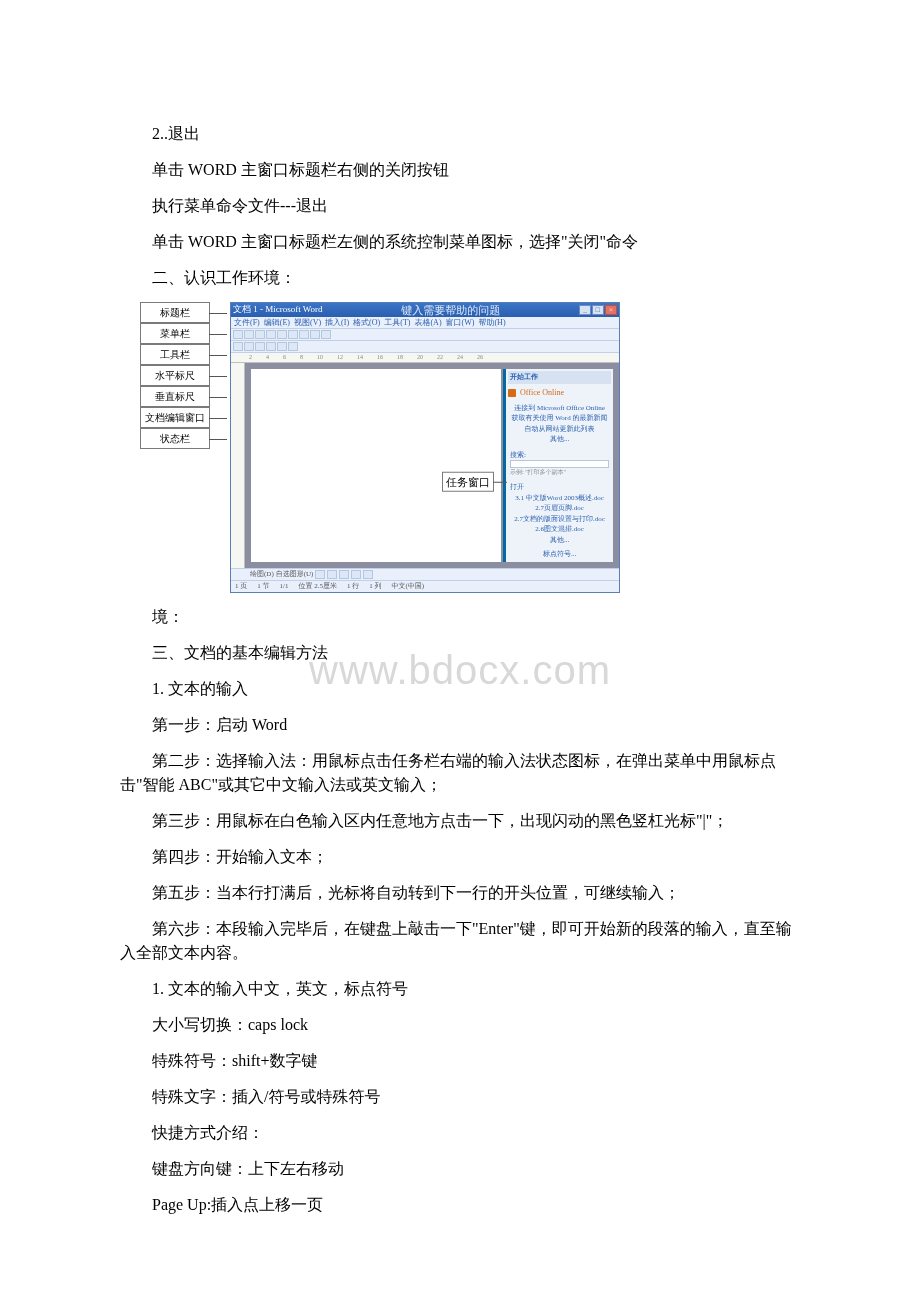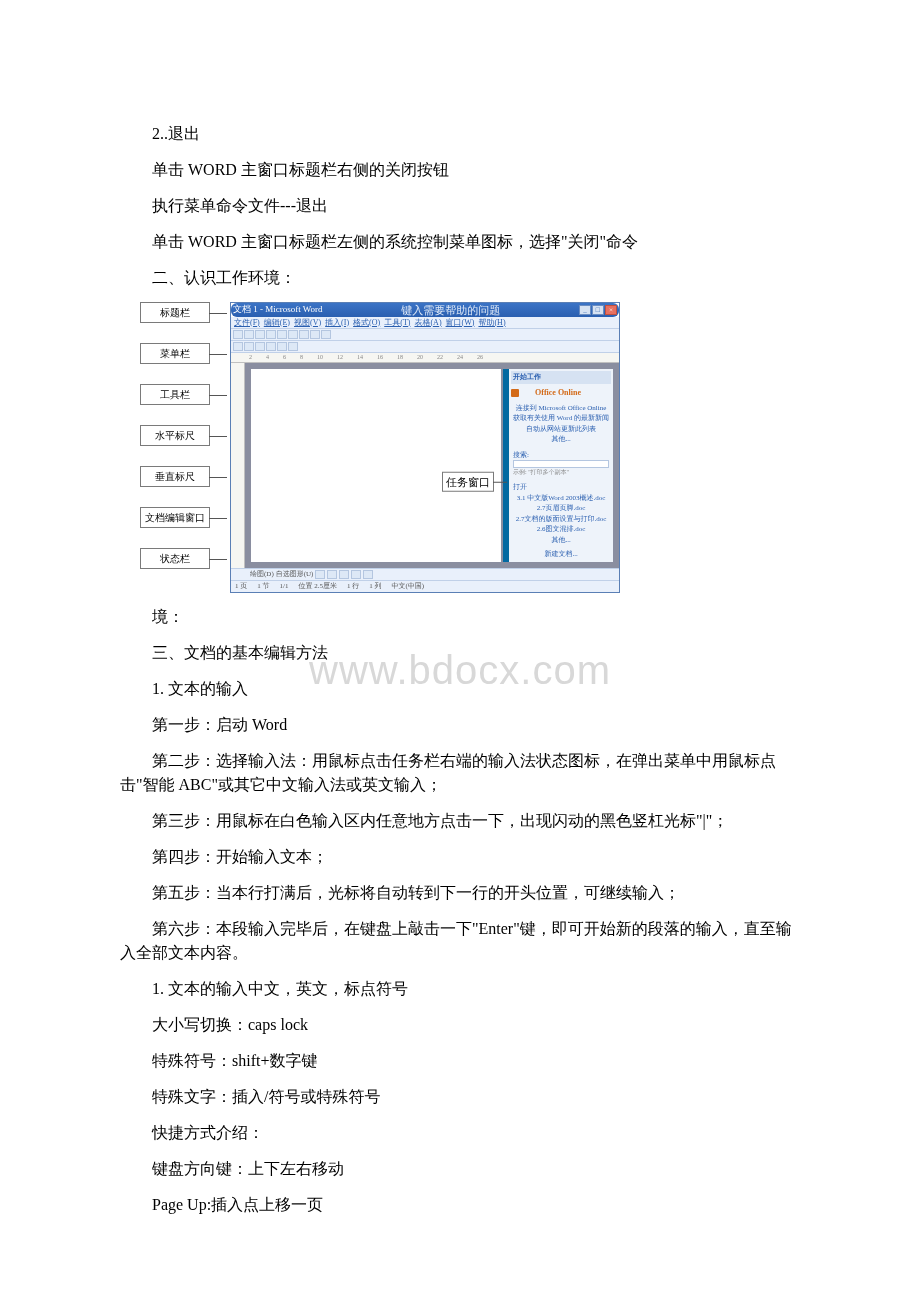--- a/index.html
+++ b/index.html
@@ -40,21 +40,21 @@
     font-family: "SimSun", serif;
     font-size: 10px;
   }
   .figure-row {
     display: flex;
     align-items: stretch;
   }
   .labels {
     display: flex;
     flex-direction: column;
-    gap: 20px;
+    gap: 0;
     width: 70px;
     margin-right: 20px;
   }
   .label-box {
     border: 1px solid #7a7a7a;
     background: #fff;
     padding: 2px 4px;
     text-align: center;
     font-size: 10px;
     position: relative;
@@ -76,40 +76,38 @@
   }
   .titlebar {
     background: linear-gradient(#3b74c6, #2a5fb0);
     color: #fff;
     display: flex;
     align-items: center;
     justify-content: space-between;
     padding: 1px 2px;
     font-size: 9px;
     height: 14px;
-    border-radius: 6px;
   }
   .titlebar-btns { display: flex; gap: 1px; }
   .tb-btn {
     width: 12px; height: 10px; background: #d6e2f2;
     border: 1px solid #6a8cc0; font-size: 7px; line-height: 8px;
     text-align: center; color: #2a5fb0;
   }
   .tb-close { background: #e87060; color: #fff; border-color: #c05040; }
   .menubar {
     background: #e9f0fb;
     display: flex;
     gap: 4px;
     padding: 1px 3px;
     font-size: 8px;
     color: #2a5fb0;
     height: 12px;
     align-items: center;
     border-bottom: 1px solid #c0d0e8;
-    text-decoration: underline;
   }
   .toolbar {
     background: #e9f0fb;
     height: 12px;
     border-bottom: 1px solid #c0d0e8;
     display: flex;
     gap: 1px;
     padding: 1px 2px;
     align-items: center;
   }
@@ -146,21 +144,21 @@
   }
   .doc-page {
     background: #fff;
     flex: 1;
     margin-right: 2px;
     position: relative;
   }
   .task-pane {
     width: 110px;
     background: #eef3fa;
-    border-left: 6px solid #0369a1;
+    border-left: 3px solid #0369a1;
     font-size: 7px;
     color: #2a5fb0;
     padding: 2px;
     display: flex;
     flex-direction: column;
     gap: 3px;
   }
   .tp-header {
     background: #d6e2f2;
     padding: 1px 2px;
@@ -202,22 +200,22 @@
     height: 12px;
     border-top: 1px solid #c0d0e8;
     font-size: 7px;
     color: #555;
     display: flex;
     align-items: center;
     padding: 0 19px;
     gap: 2px;
   }
   .office-online {
-    display: flex; align-items: center; gap: 16px;
-    color: #d36a18; font-weight: bold; font-size: 8px;
+    display: flex; align-items: center; gap: 4px;
+    color: #d36a18; font-weight: normal; font-size: 8px;
   }
   .office-logo {
     display: inline-block; width: 8px; height: 8px;
     background: #d36a18; border-radius: 1px;
   }
 </style>
 </head>
 <body>
 
 <div class="watermark">www.bdocx.com</div>
@@ -320,21 +318,21 @@
                 <div style="font-size:6px;color:#888">示例: "打印多个副本"</div>
               </div>
               <div class="tp-section">
                 <div>打开</div>
                 <div class="tp-link">3.1 中文版Word 2003概述.doc</div>
                 <div class="tp-link">2.7页眉页脚.doc</div>
                 <div class="tp-link">2.7文档的版面设置与打印.doc</div>
                 <div class="tp-link">2.6图文混排.doc</div>
                 <div class="tp-link">其他...</div>
               </div>
-              <div class="tp-link">新建文档...</div>
+              <div class="tp-link">标点符号...</div>
             </div>
           </div>
         </div>
         <div class="drawbar">
           <span>绘图(D)</span>
           <span>自选图形(U)</span>
           <div class="tbtn"></div>
           <div class="tbtn"></div>
           <div class="tbtn"></div>
           <div class="tbtn"></div>

